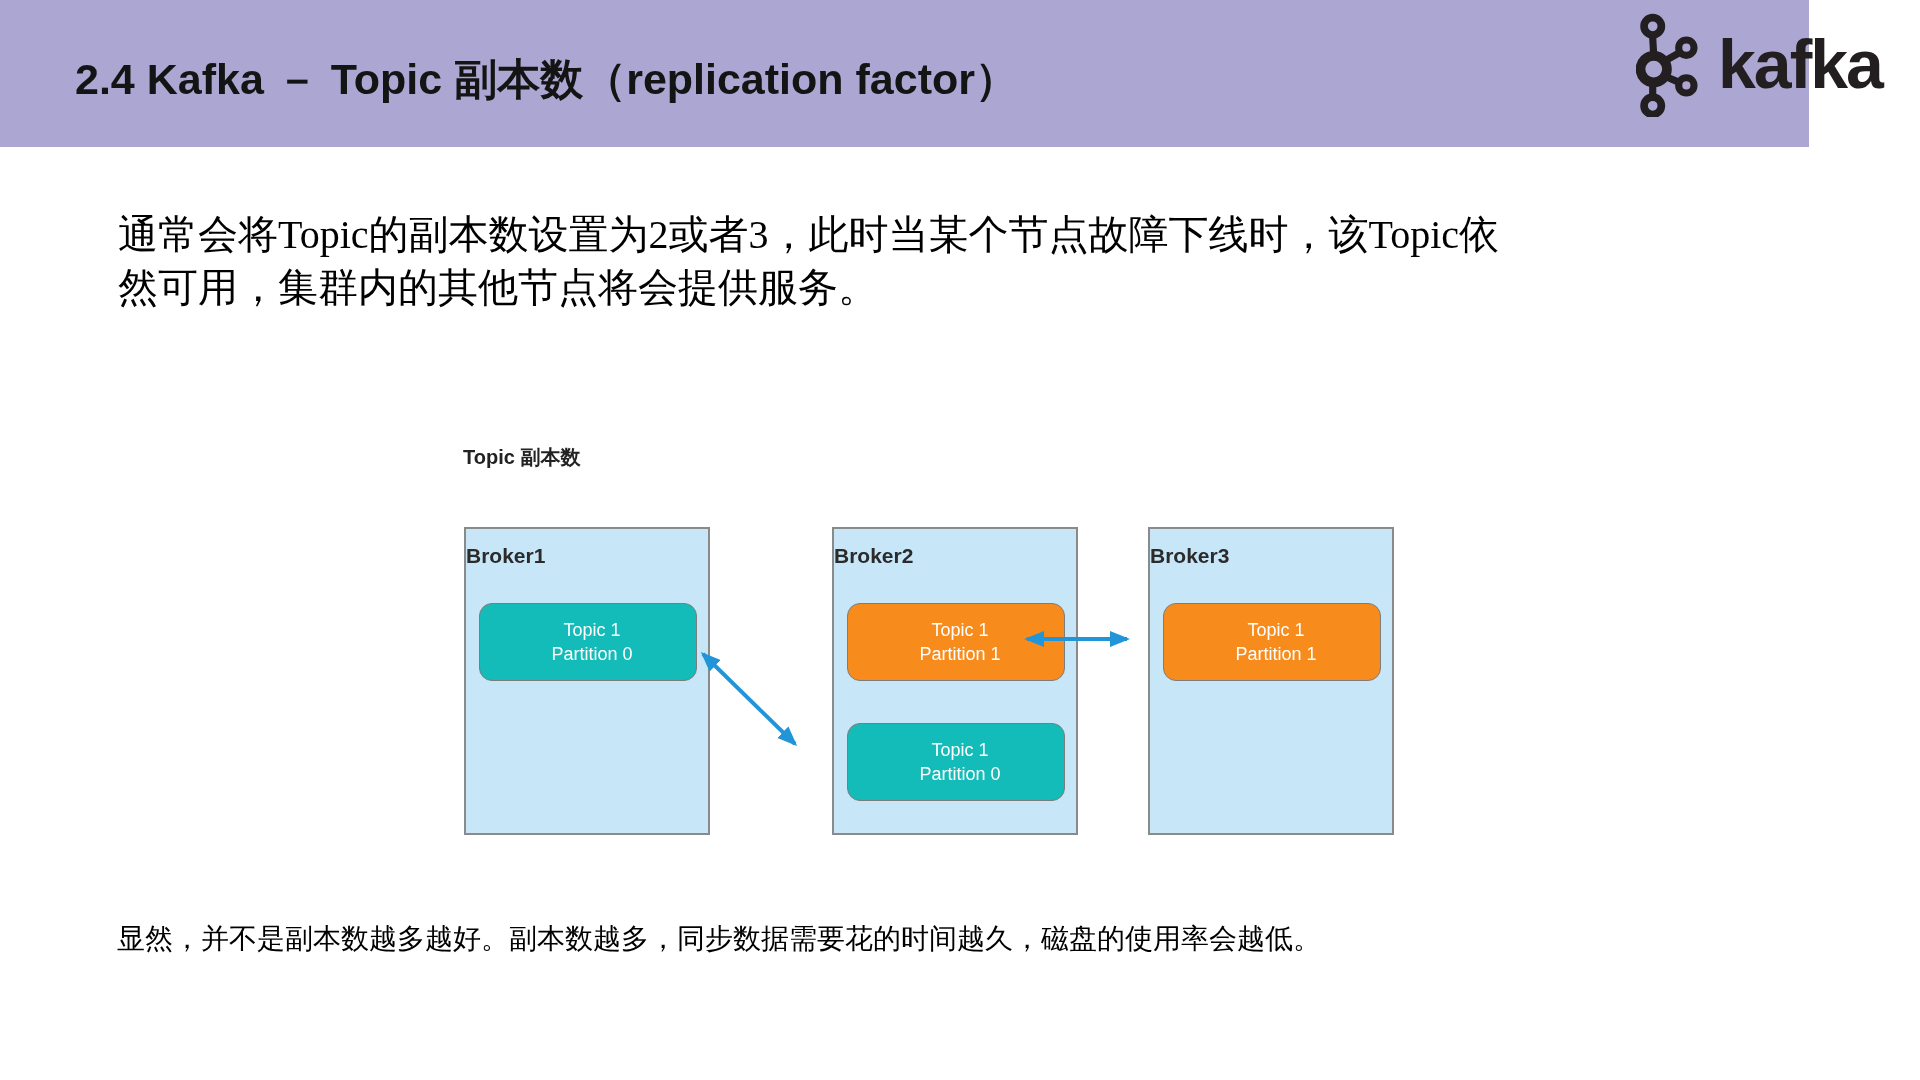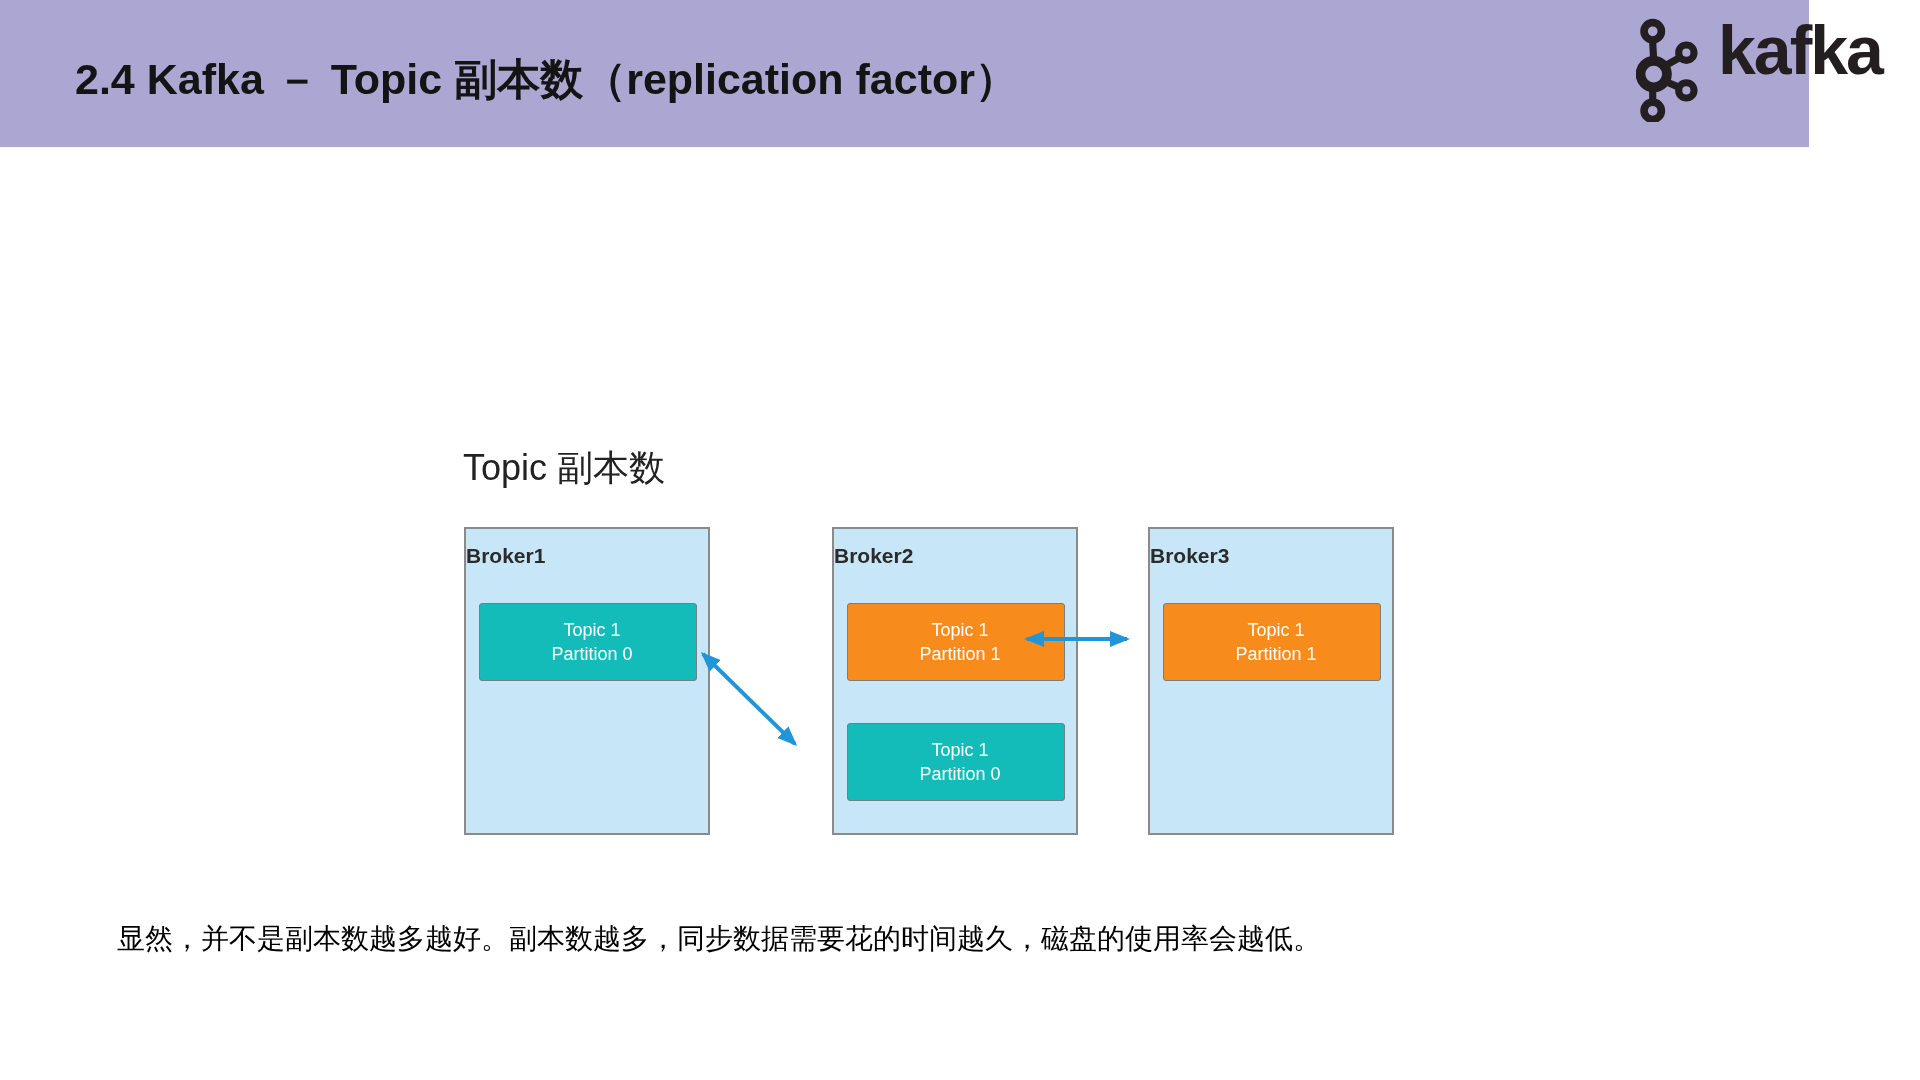--- a/index.html
+++ b/index.html
@@ -15,47 +15,47 @@
   *{margin:0;padding:0;box-sizing:border-box;}
   html,body{width:1920px;height:1080px;background:#fff;overflow:hidden;}
   .slide{position:relative;width:1920px;height:1080px;background:#ffffff;
          font-family:"Liberation Sans","DejaVu Sans",sans-serif;}
 
   
   .header{position:absolute;left:0;top:0;width:1809px;height:147px;
           background:var(--header-purple);}
   .header-title{position:absolute;left:75px;top:56px;font-size:43px;line-height:1.1;
           font-weight:700;color:#141414;letter-spacing:0px;white-space:nowrap;}
-  .logo{position:absolute;left:1636px;top:16px;width:250px;height:112px;
-        display:flex;align-items:flex-start;}
+  .logo{position:absolute;left:1636px;top:8px;width:250px;height:112px;
+        display:flex;align-items:center;}
   .logo-icon{width:64px;height:106px;flex:0 0 auto;}
   .logo-word{font-size:68px;font-weight:700;color:var(--logo-dark);
         letter-spacing:-2px;margin-left:18px;line-height:1;
         font-family:"Liberation Sans","DejaVu Sans",sans-serif;}
 
   
   .intro{position:absolute;left:118px;top:208px;color:#000;
          font-family:"Liberation Serif","DejaVu Serif",serif;
          font-size:40px;line-height:53px;}
   .intro-line{white-space:nowrap;}
   .footer-note{position:absolute;left:117px;top:922px;color:#000;
          font-family:"Liberation Serif","DejaVu Serif",serif;
          font-size:28px;line-height:1.2;white-space:nowrap;}
 
   
-  .diagram-title{position:absolute;left:463px;top:444px;font-size:36px;
-         font-weight:400;color:#222;white-space:nowrap;}
+  .diagram-title{position:absolute;left:463px;top:444px;font-size:20px;
+         font-weight:700;color:#222;white-space:nowrap;}
   .broker{position:absolute;top:527px;width:246px;height:308px;
          background:var(--broker-fill);border:2px solid var(--broker-border);}
   .broker-1{left:464px;}
   .broker-2{left:832px;}
   .broker-3{left:1148px;}
   .broker-label{margin-top:15px;text-align:left;font-size:21px;font-weight:700;
          color:#2b2b2b;}
-  .partition{position:absolute;left:13px;width:218px;height:78px;border-radius:3px;
+  .partition{position:absolute;left:13px;width:218px;height:78px;border-radius:13px;
          border:1px solid var(--partition-border);display:flex;flex-direction:column;
          align-items:center;justify-content:center;color:#fff;font-size:18px;
          line-height:24px;text-align:center;padding-left:8px;}
   .partition.teal{background:var(--partition-teal);}
   .partition.orange{background:var(--partition-orange);}
   .row1{top:74px;}
   .row2{top:194px;}
 
   .arrow-layer{position:absolute;left:0;top:0;width:1920px;height:1080px;
          pointer-events:none;}
@@ -80,20 +80,24 @@
           <circle cx="17" cy="57" r="13" stroke-width="9.5"></circle>
           <circle cx="16" cy="93" r="8.5" stroke-width="7.5"></circle>
           <circle cx="49" cy="36" r="7.5" stroke-width="7"></circle>
           <circle cx="49" cy="73" r="7.5" stroke-width="7"></circle>
         </g>
       </svg>
       <span class="logo-word">kafka</span>
     </div>
   </div>
 
+  <div class="intro">
+    <div class="intro-line">通常会将Topic的副本数设置为2或者3，此时当某个节点故障下线时，该Topic依</div>
+    <div class="intro-line">然可用，集群内的其他节点将会提供服务。</div>
+  </div>
 
   <div class="diagram-title">Topic 副本数</div>
 
   <div class="broker broker-1">
     <div class="broker-label">Broker1</div>
     <div class="partition teal row1">
       <div>Topic 1</div>
       <div>Partition 0</div>
     </div>
   </div>

